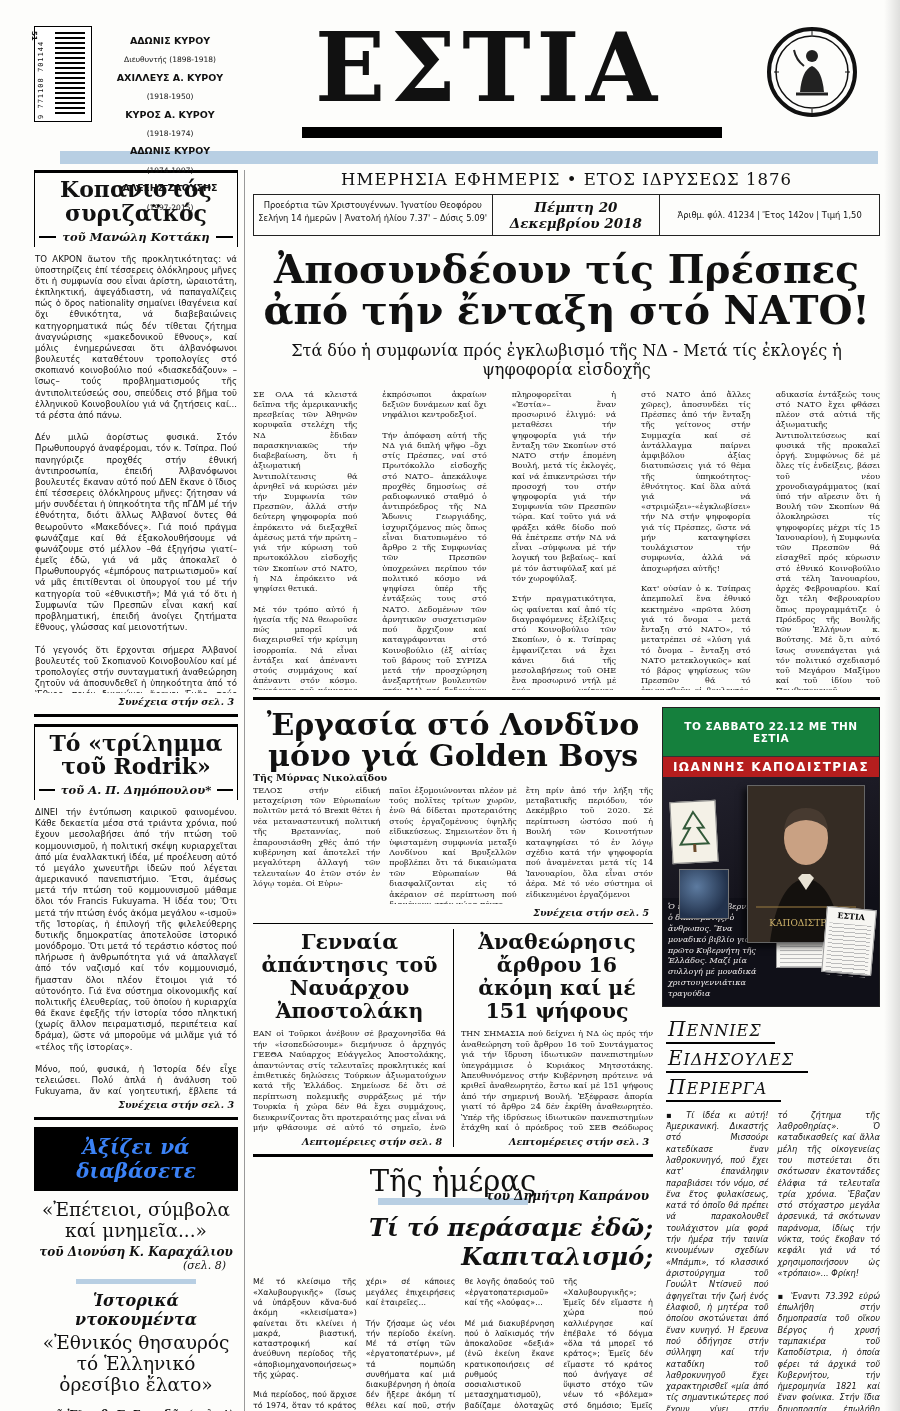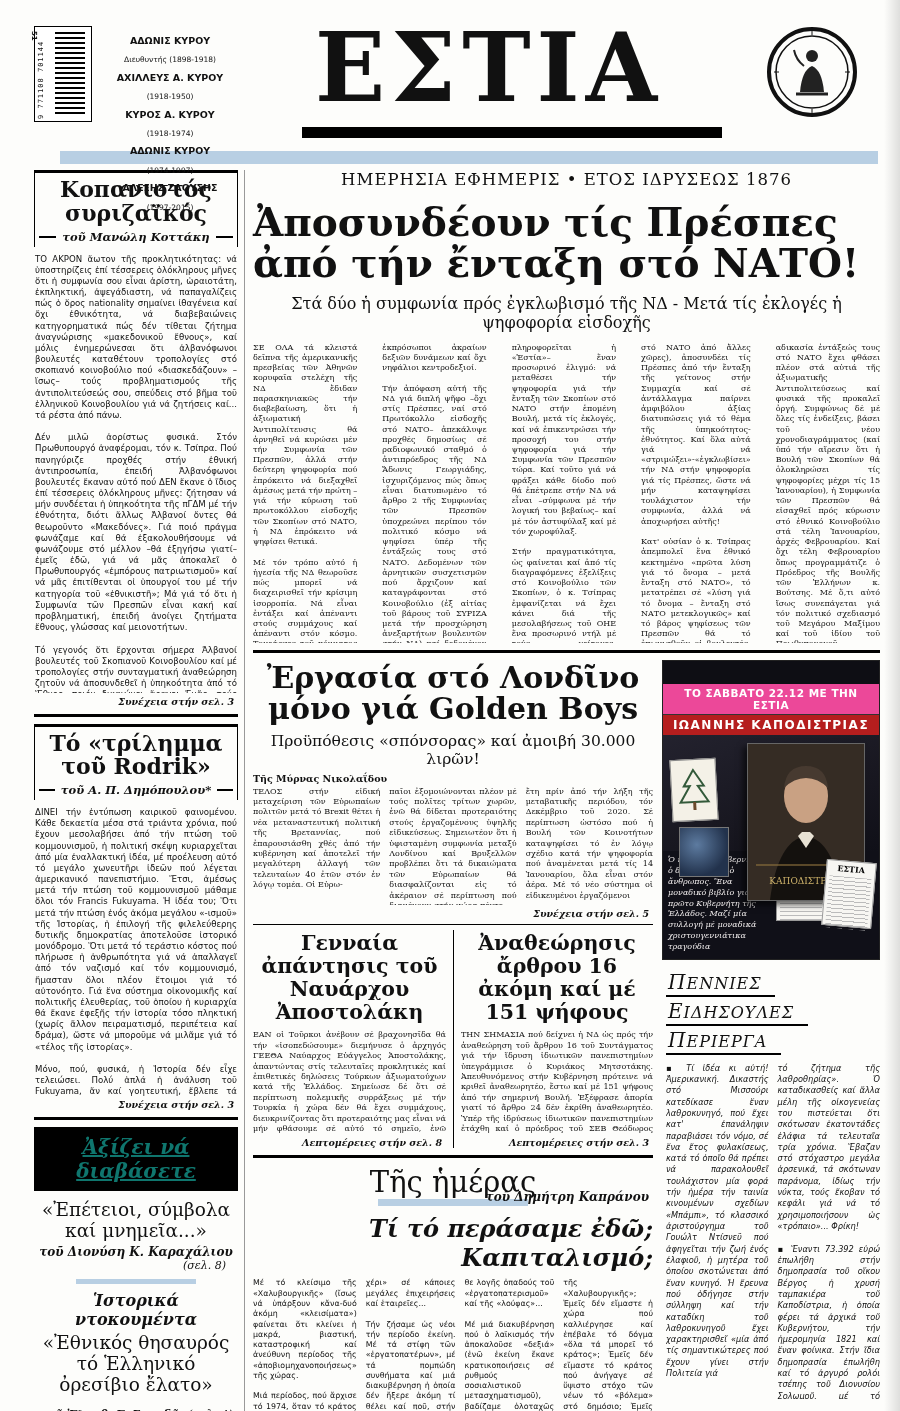--- a/index.html
+++ b/index.html
@@ -43,41 +43,41 @@
         padding:5px 4px 3px;}
   .oped-title{font-family:"DejaVu Serif",serif;font-weight:bold;font-size:22px;line-height:1.08;text-align:center;}
   .byline-rule{display:flex;align-items:center;gap:6px;margin-top:4px;}
   .byline-rule::before,.byline-rule::after{content:"";flex:1;border-top:2px solid #000;}
   .byline-text{font-family:"DejaVu Serif",serif;font-style:italic;font-weight:bold;font-size:11.5px;white-space:nowrap;}
   .oped-body{font-size:8.6px;line-height:1.3;text-align:justify;white-space:pre-line;
         padding:7px 1px 0;overflow:hidden;}
   .cont{font-family:"DejaVu Serif",serif;font-style:italic;font-weight:bold;font-size:9.5px;text-align:right;padding:3px 4px 0 0;}
 
   
-  .readbox-head{background:#000;color:#0f766e;text-align:center;padding:8px 12px;
-        font-family:"DejaVu Serif",serif;font-style:italic;font-weight:bold;font-size:20px;text-decoration:underline;}
+  .readbox-head{background:#000;color:#3b82f6;text-align:center;padding:8px 12px;
+        font-family:"DejaVu Serif",serif;font-style:italic;font-weight:bold;font-size:20px;}
   .readbox{text-align:center;padding:8px 2px 0;}
   .read-title{font-family:"DejaVu Serif",serif;font-size:18.5px;line-height:1.15;}
   .read-byline{font-family:"DejaVu Serif",serif;font-style:italic;font-weight:bold;font-size:12px;margin-top:3px;}
   .read-page{font-family:"DejaVu Serif",serif;font-style:italic;font-size:11px;text-align:right;padding-right:10px;}
   .read-bluebar{width:120px;height:5px;background:#b8cfe3;margin:7px auto;}
   .read-kicker{font-family:"DejaVu Serif",serif;font-style:italic;font-weight:bold;font-size:16px;}
   .read-byline2{font-family:"DejaVu Serif",serif;font-style:italic;font-weight:bold;font-size:11.5px;margin-top:12px;}
 
   
   .tagline{font-family:"DejaVu Serif",serif;font-size:16.5px;letter-spacing:1px;text-align:center;}
   .infobar{display:flex;border:1px solid #222;margin-top:5px;text-align:center;align-items:stretch;}
   .infobar .c1{width:38%;font-size:8.4px;line-height:1.5;padding:4px 4px;white-space:pre-line;}
   .infobar .c2{width:27%;border-left:1px solid #222;border-right:1px solid #222;
         font-family:"DejaVu Serif",serif;font-weight:bold;font-style:italic;font-size:13.5px;
         display:flex;align-items:center;justify-content:center;padding:4px;}
   .infobar .c3{width:35%;font-size:8.4px;display:flex;align-items:center;justify-content:center;padding:4px;}
 
   .lead-hl{font-family:"DejaVu Serif",serif;font-weight:bold;font-size:39px;line-height:1.06;
-        margin-top:13px;}
+        text-align:center;margin-top:13px;}
   .lead-sub{font-family:"DejaVu Serif",serif;font-size:16px;text-align:center;margin-top:9px;}
   .lead-cols{display:flex;gap:25px;margin-top:11px;height:300px;overflow:hidden;}
   .lead-col{flex:1;font-family:"DejaVu Serif",serif;font-size:8px;line-height:1.28;
         text-align:justify;white-space:pre-line;}
 
   
   .middle{display:flex;gap:9px;}
   .mid-left{flex:1;min-width:0;}
   .mid-right{width:218px;flex:none;}
 
@@ -99,22 +99,22 @@
   .imeras-bluebar{width:150px;height:7px;background:#b8cfe3;margin:0 auto;}
   .imeras-byline{position:absolute;right:4px;bottom:2px;font-family:"DejaVu Serif",serif;
         font-style:italic;font-weight:bold;font-size:12px;}
   .imeras-hl{font-family:"DejaVu Serif",serif;font-weight:bold;font-style:italic;font-size:24px;
         text-align:right;margin:8px 0 6px;}
   .imeras-cols{display:flex;gap:9px;height:168px;overflow:hidden;}
   .imeras-col{flex:1;font-size:7.9px;line-height:1.3;text-align:justify;white-space:pre-line;}
 
   
   .promo{border:1px solid #222;background:#0e0e14;color:#fff;height:300px;display:flex;flex-direction:column;}
-  .promo-top{background:#ec4899;text-align:center;font-weight:bold;font-size:10.5px;letter-spacing:.5px;
-        padding:3px 2px;border-bottom:1px solid #333;margin-top:23px;}
+  .promo-top{background:#15803d;text-align:center;font-weight:bold;font-size:10.5px;letter-spacing:.5px;
+        padding:12px 2px;border-bottom:1px solid #333;}
   .promo-red{background:#b51e1e;text-align:center;font-weight:bold;font-size:12px;letter-spacing:1.5px;padding:3px 2px;}
   .promo-art{position:relative;flex:1;background:linear-gradient(160deg,#23222e 0%,#181720 60%,#101018 100%);}
   .promo-book{position:absolute;right:14px;top:8px;width:118px;height:158px;
         background:linear-gradient(135deg,#4a4038,#2b241f 70%);border:1px solid #666;box-shadow:-4px 4px 6px rgba(0,0,0,.6);}
   .promo-card{position:absolute;left:8px;top:24px;width:46px;height:62px;background:#f4f1e7;border:1px solid #888;transform:rotate(-3deg);}
   .promo-cd{position:absolute;left:16px;top:92px;width:50px;height:50px;border:1px solid #777;
         background:radial-gradient(circle at 35% 35%,#5d7ba0,#22324c 70%);}
   .promo-bottom{display:flex;padding:4px 5px 6px;gap:4px;background:#101018;}
   .promo-caption{flex:1;font-style:italic;font-size:8px;line-height:1.35;color:#f0ecec;font-family:"DejaVu Serif",serif;}
   .thumb{width:50px;height:66px;background:#f7f6f2;color:#000;border:1px solid #999;flex:none;
@@ -220,20 +220,26 @@
             <span>τοῦ Ἐλευθ. Γ. Σκιαδᾶ</span>&nbsp;&nbsp;<span style="font-weight:normal">(σελ. 4)</span>
           </div>
         </div>
       </div>
     </div>
 
     <div class="v-divider"></div>
 
     <div class="main">
       <div class="tagline">ΗΜΕΡΗΣΙΑ ΕΦΗΜΕΡΙΣ • ΕΤΟΣ ΙΔΡΥΣΕΩΣ 1876</div>
+      <div class="infobar">
+        <div class="c1">Προεόρτια τῶν Χριστουγέννων. Ἰγνατίου Θεοφόρου
+Σελήνη 14 ἡμερῶν | Ἀνατολή ἡλίου 7.37' – Δύσις 5.09'</div>
+        <div class="c2">Πέμπτη 20 Δεκεμβρίου 2018</div>
+        <div class="c3">Ἀριθμ. φύλ. 41234 | Ἔτος 142ον | Τιμή 1,50</div>
+      </div>
 
       <div>
         <div class="lead-hl" style="white-space:pre-line">Ἀποσυνδέουν τίς Πρέσπες
 ἀπό τήν ἔνταξη στό ΝΑΤΟ!</div>
         <div class="lead-sub">Στά δύο ἡ συμφωνία πρός ἐγκλωβισμό τῆς ΝΔ - Μετά τίς ἐκλογές ἡ ψηφοφορία εἰσδοχῆς</div>
         <div class="lead-cols">
           <div class="lead-col">ΣΕ ΟΛΑ τά κλειστά δεῖπνα τῆς ἀμερικανικῆς πρεσβείας τῶν Ἀθηνῶν κορυφαῖα στελέχη τῆς ΝΔ ἔδιδαν παρασκηνιακῶς τήν διαβεβαίωση, ὅτι ἡ ἀξιωματική Ἀντιπολίτευσις θά ἀρνηθεῖ νά κυρώσει μέν τήν Συμφωνία τῶν Πρεσπῶν, ἀλλά στήν δεύτερη ψηφοφορία πού ἐπρόκειτο νά διεξαχθεῖ ἀμέσως μετά τήν πρώτη – γιά τήν κύρωση τοῦ πρωτοκόλλου εἰσδοχῆς τῶν Σκοπίων στό ΝΑΤΟ, ἡ ΝΔ ἐπρόκειτο νά ψηφίσει θετικά.
 
 Μέ τόν τρόπο αὐτό ἡ ἡγεσία τῆς ΝΔ θεωροῦσε πώς μπορεῖ νά διαχειρισθεῖ τήν κρίσιμη ἰσορροπία. Νά εἶναι ἐντάξει καί ἀπέναντι στούς συμμάχους καί ἀπέναντι στόν κόσμο. Τομεάρχες τοῦ κόμματος ἐξήγησαν κατ' ἐπανάληψιν στούς ξένους συνομιλητές τους ὅτι ἡ ΝΔ δέν ἔχει ἄλλη ἐπιλογή, καθώς σέ ἀντίθετη περίπτωση οἱ μόνοι στό μέλλον συνομιλητές τῶν συμμάχων θά ἦταν</div>
           <div class="lead-col">ἐκπρόσωποι ἀκραίων δεξιῶν δυνάμεων καί ὄχι νηφάλιοι κεντροδεξιοί.
@@ -252,21 +258,20 @@
       </div>
 
       <div class="rule-heavy"></div>
 
       <div class="middle">
 
         <div class="mid-left">
           <div>
             <div class="gb-hl" style="white-space:pre-line">Ἐργασία στό Λονδῖνο
 μόνο γιά Golden Boys</div>
-            <div class="gb-sub">Προϋπόθεσις «σπόνσορας» καί ἀμοιβή 30.000 λιρῶν!</div>
             <div class="gb-byline">Τῆς Μύρνας Νικολαΐδου</div>
             <div class="gb-cols">
               <div class="gb-col">ΤΕΛΟΣ στήν εἰδική μεταχείριση τῶν Εὐρωπαίων πολιτῶν μετά τό Brexit θέτει ἡ νέα μεταναστευτική πολιτική τῆς Βρεταννίας, πού ἐπαρουσιάσθη χθές ἀπό τήν κυβέρνηση καί ἀποτελεῖ τήν μεγαλύτερη ἀλλαγή τῶν τελευταίων 40 ἐτῶν στόν ἐν λόγῳ τομέα. Οἱ Εὐρω-</div>
               <div class="gb-col">παῖοι ἐξομοιώνονται πλέον μέ τούς πολῖτες τρίτων χωρῶν, ἐνῶ θά δίδεται προτεραιότης στούς ἐργαζομένους ὑψηλῆς εἰδικεύσεως. Σημειωτέον ὅτι ἡ ὑφισταμένη συμφωνία μεταξύ Λονδίνου καί Βρυξελλῶν προβλέπει ὅτι τά δικαιώματα τῶν Εὐρωπαίων θά διασφαλίζονται εἰς τό ἀκέραιον σέ περίπτωση πού διαμένουν στήν χώρα πέντε</div>
               <div class="gb-col">ἔτη πρίν ἀπό τήν λήξη τῆς μεταβατικῆς περιόδου, τόν Δεκέμβριο τοῦ 2020. Σέ περίπτωση ὡστόσο πού ἡ Βουλή τῶν Κοινοτήτων καταψηφίσει τό ἐν λόγῳ σχέδιο κατά τήν ψηφοφορία πού ἀναμένεται μετά τίς 14 Ἰανουαρίου, ὅλα εἶναι στόν ἀέρα. Μέ τό νέο σύστημα οἱ εἰδικευμένοι ἐργαζόμενοι</div>
             </div>
             <div class="cont">Συνέχεια στήν σελ. 5</div>
           </div>
 
           <div class="rule-thin"></div>

